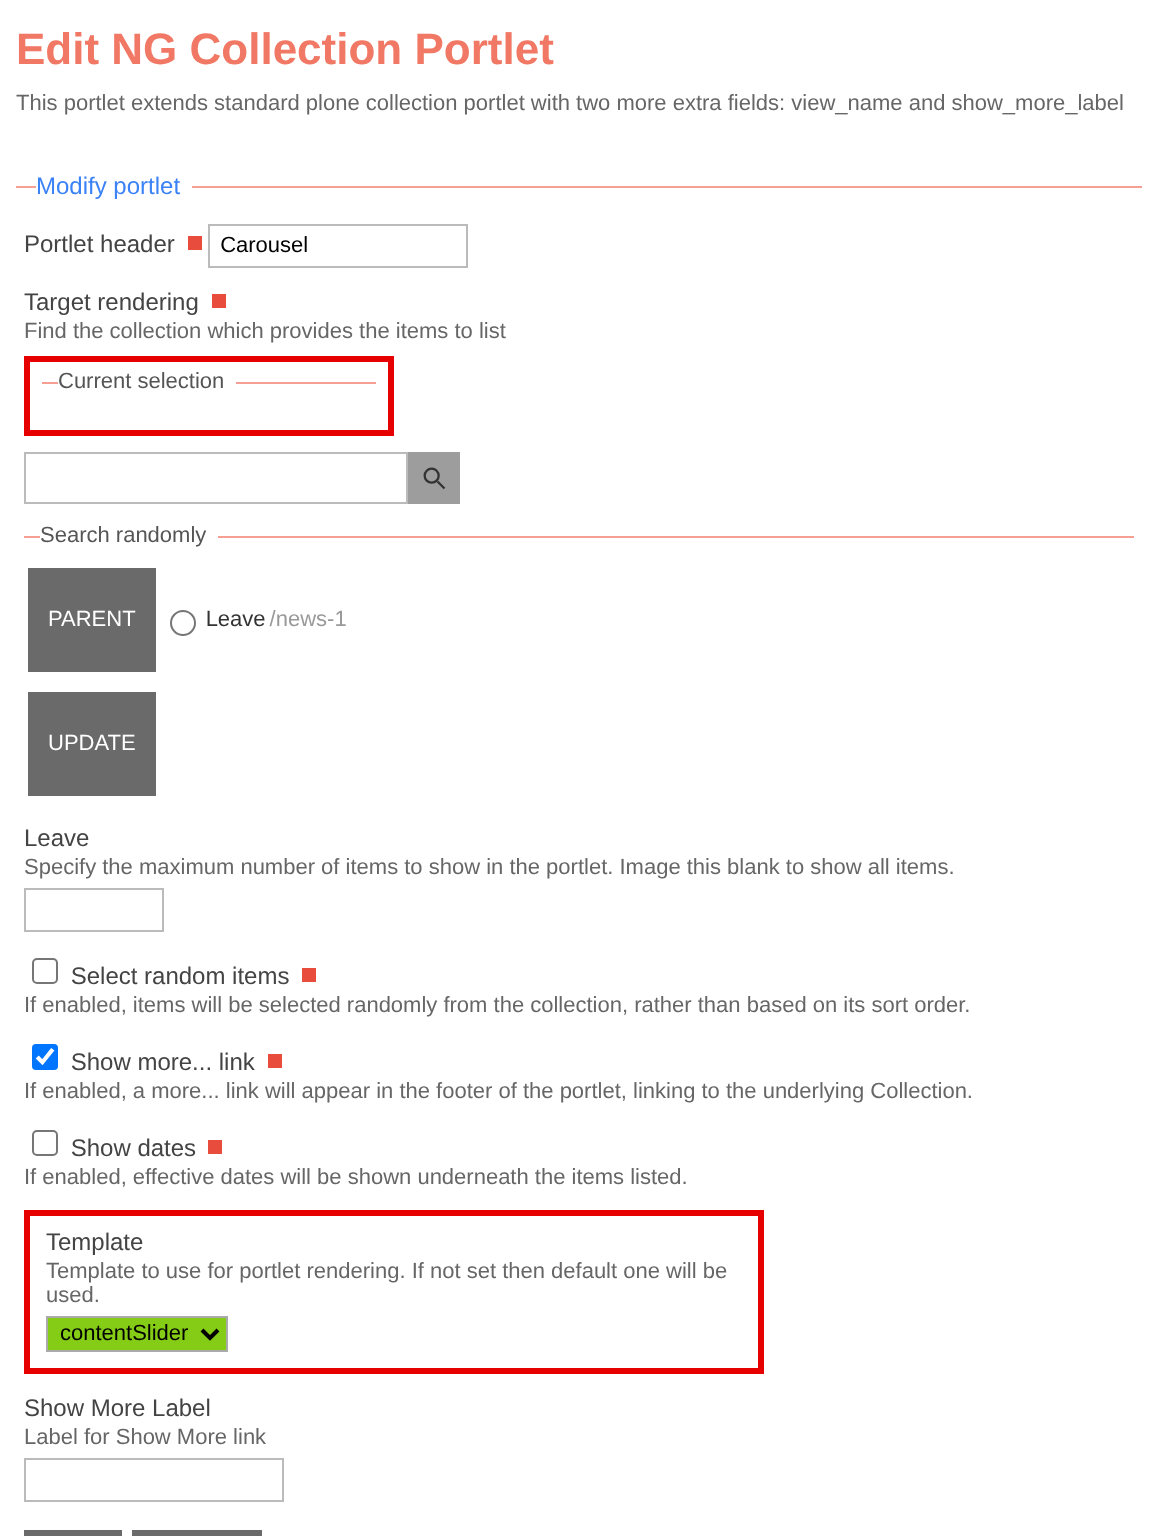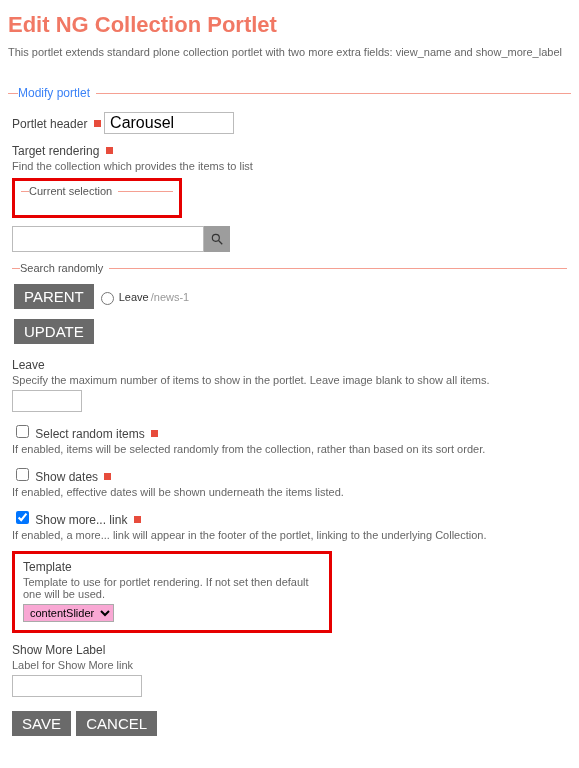--- a/index.html
+++ b/index.html
@@ -51,50 +51,50 @@
     vertical-align: 1px;
   }
   .help {
     font-size: 11px;
     color: #666;
     margin: 2px 0 4px 0;
   }
   input[type="text"] {
     border: 1px solid #bbb;
     padding: 3px 5px;
-    font-size: 16px;
+    font-size: 11px;
     height: 22px;
   }
   .w-130 { width: 130px; }
   .w-70  { width: 70px; }
   .search-row { display: flex; gap: 0; margin: 6px 0 10px 0; }
   .search-row input[type="text"] { width: 192px; height: 26px; }
   .icon-btn {
     width: 26px; height: 26px;
     background: #9d9d9d;
     display: flex; align-items: center; justify-content: center;
     cursor: pointer;
   }
   .icon-btn svg { width: 14px; height: 14px; stroke: #333; fill: none; stroke-width: 2; }
   .btn {
     background: #6a6a6a;
     color: #fff;
     border: none;
-    padding: 4px 10px;
-    font-size: 15px;
+    padding: 20px 10px;
+    font-size: 11px;
     cursor: pointer;
     margin: 2px 2px 2px 0;
   }
   .btn-save { background: #6a6a6a; }
   .highlight-box {
     border: 3px solid #e60000;
     padding: 0;
   }
   .highlight-box.cs {
-    width: 170px;
+    width: 185px;
     margin: 6px 0 8px 0;
     padding: 4px 6px 10px 6px;
   }
   fieldset.inner {
     border: none;
     border-top: 1px solid #f5a092;
     padding: 6px 2px 2px 2px;
     margin: 0;
   }
   fieldset.inner legend {
@@ -105,27 +105,27 @@
   .cs-line { font-size: 11px; margin: 4px 0 0 4px; }
   .cs-line .name { color: #333; }
   .cs-line .path { color: #999; }
   .sr-line { font-size: 11px; margin: 2px 0 6px 0; display: flex; align-items: center; }
   .sr-line .name { color: #333; margin-left: 2px; }
   .sr-line .path { color: #999; margin-left: 2px; }
   .checkbox-row { font-size: 12px; margin: 4px 0 2px 0; }
   select {
     font-size: 11px;
     border: 1px solid #aaa;
-    background: #f9a8d4;
+    background: #84cc16;
     padding: 1px 2px;
   }
   .template-box {
     border: 3px solid #e60000;
     padding: 6px 8px 8px 8px;
-    width: 320px;
+    width: 370px;
     margin: 6px 0 10px 0;
   }
   .actions { margin-top: 12px; }
 </style>
 </head>
 <body>
 
 <h1>Edit NG Collection Portlet</h1>
 <div class="description">This portlet extends standard plone collection portlet with two more extra fields: view_name and show_more_label</div>
 
@@ -169,49 +169,49 @@
         <input type="radio" style="">
         <span class="name">Leave</span>
         <span class="path">/news-1</span>
       </div>
       <button class="btn">UPDATE</button>
     </fieldset>
   </div>
 
   <div class="field">
     <div class="field-label">Leave</div>
-    <div class="help">Specify the maximum number of items to show in the portlet. Leave image blank to show all items.</div>
+    <div class="help">Specify the maximum number of items to show in the portlet. Image this blank to show all items.</div>
     <input type="text" class="w-70" value="" style="">
   </div>
 
   <div class="field">
     <div class="checkbox-row">
       <input type="checkbox" style="">
       <span class="field-label">Select random items</span>
       <span class="req"></span>
     </div>
     <div class="help">If enabled, items will be selected randomly from the collection, rather than based on its sort order.</div>
   </div>
 
   <div class="field">
     <div class="checkbox-row">
+      <input type="checkbox" checked="" style="">
+      <span class="field-label">Show more... link</span>
+      <span class="req"></span>
+    </div>
+    <div class="help">If enabled, a more... link will appear in the footer of the portlet, linking to the underlying Collection.</div>
+  </div>
+
+  <div class="field">
+    <div class="checkbox-row">
       <input type="checkbox" style="">
       <span class="field-label">Show dates</span>
       <span class="req"></span>
     </div>
     <div class="help">If enabled, effective dates will be shown underneath the items listed.</div>
-  </div>
-
-  <div class="field">
-    <div class="checkbox-row">
-      <input type="checkbox" checked="" style="">
-      <span class="field-label">Show more... link</span>
-      <span class="req"></span>
-    </div>
-    <div class="help">If enabled, a more... link will appear in the footer of the portlet, linking to the underlying Collection.</div>
   </div>
 
   <div class="template-box">
     <div class="field-label">Template</div>
     <div class="help">Template to use for portlet rendering. If not set then default one will be used.</div>
     <select>
       <option>contentSlider</option>
     </select>
   </div>
 

